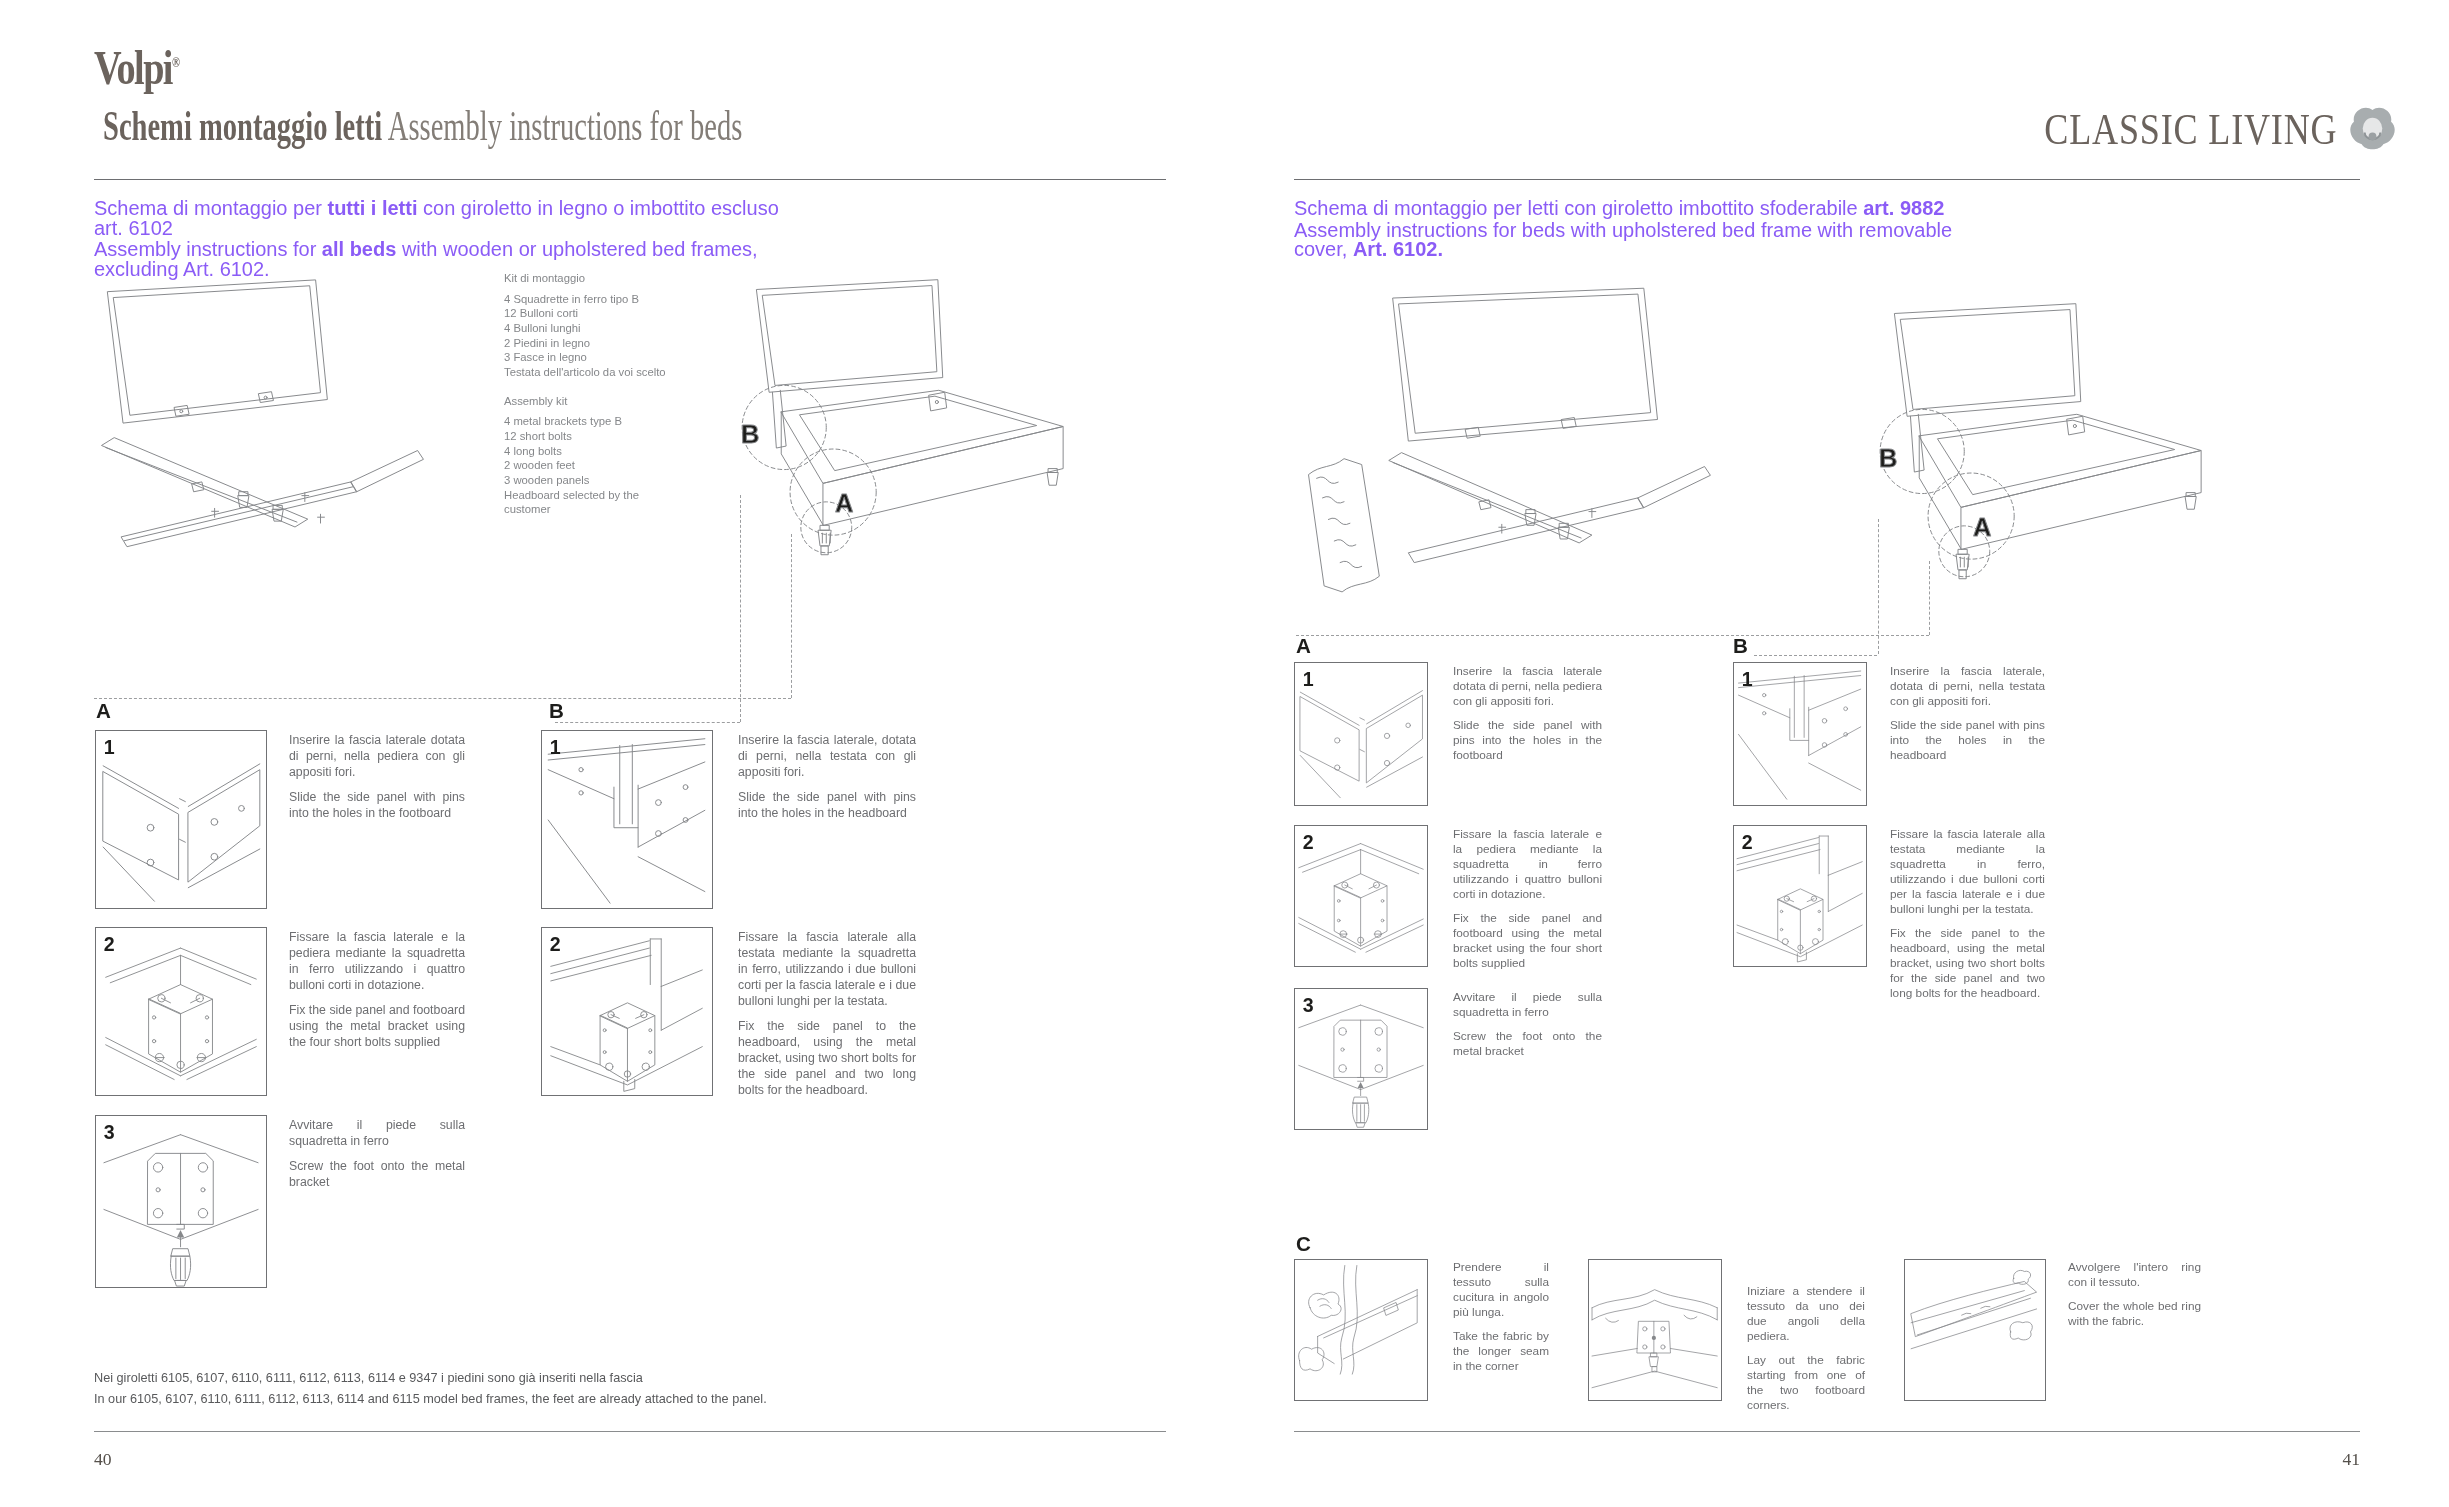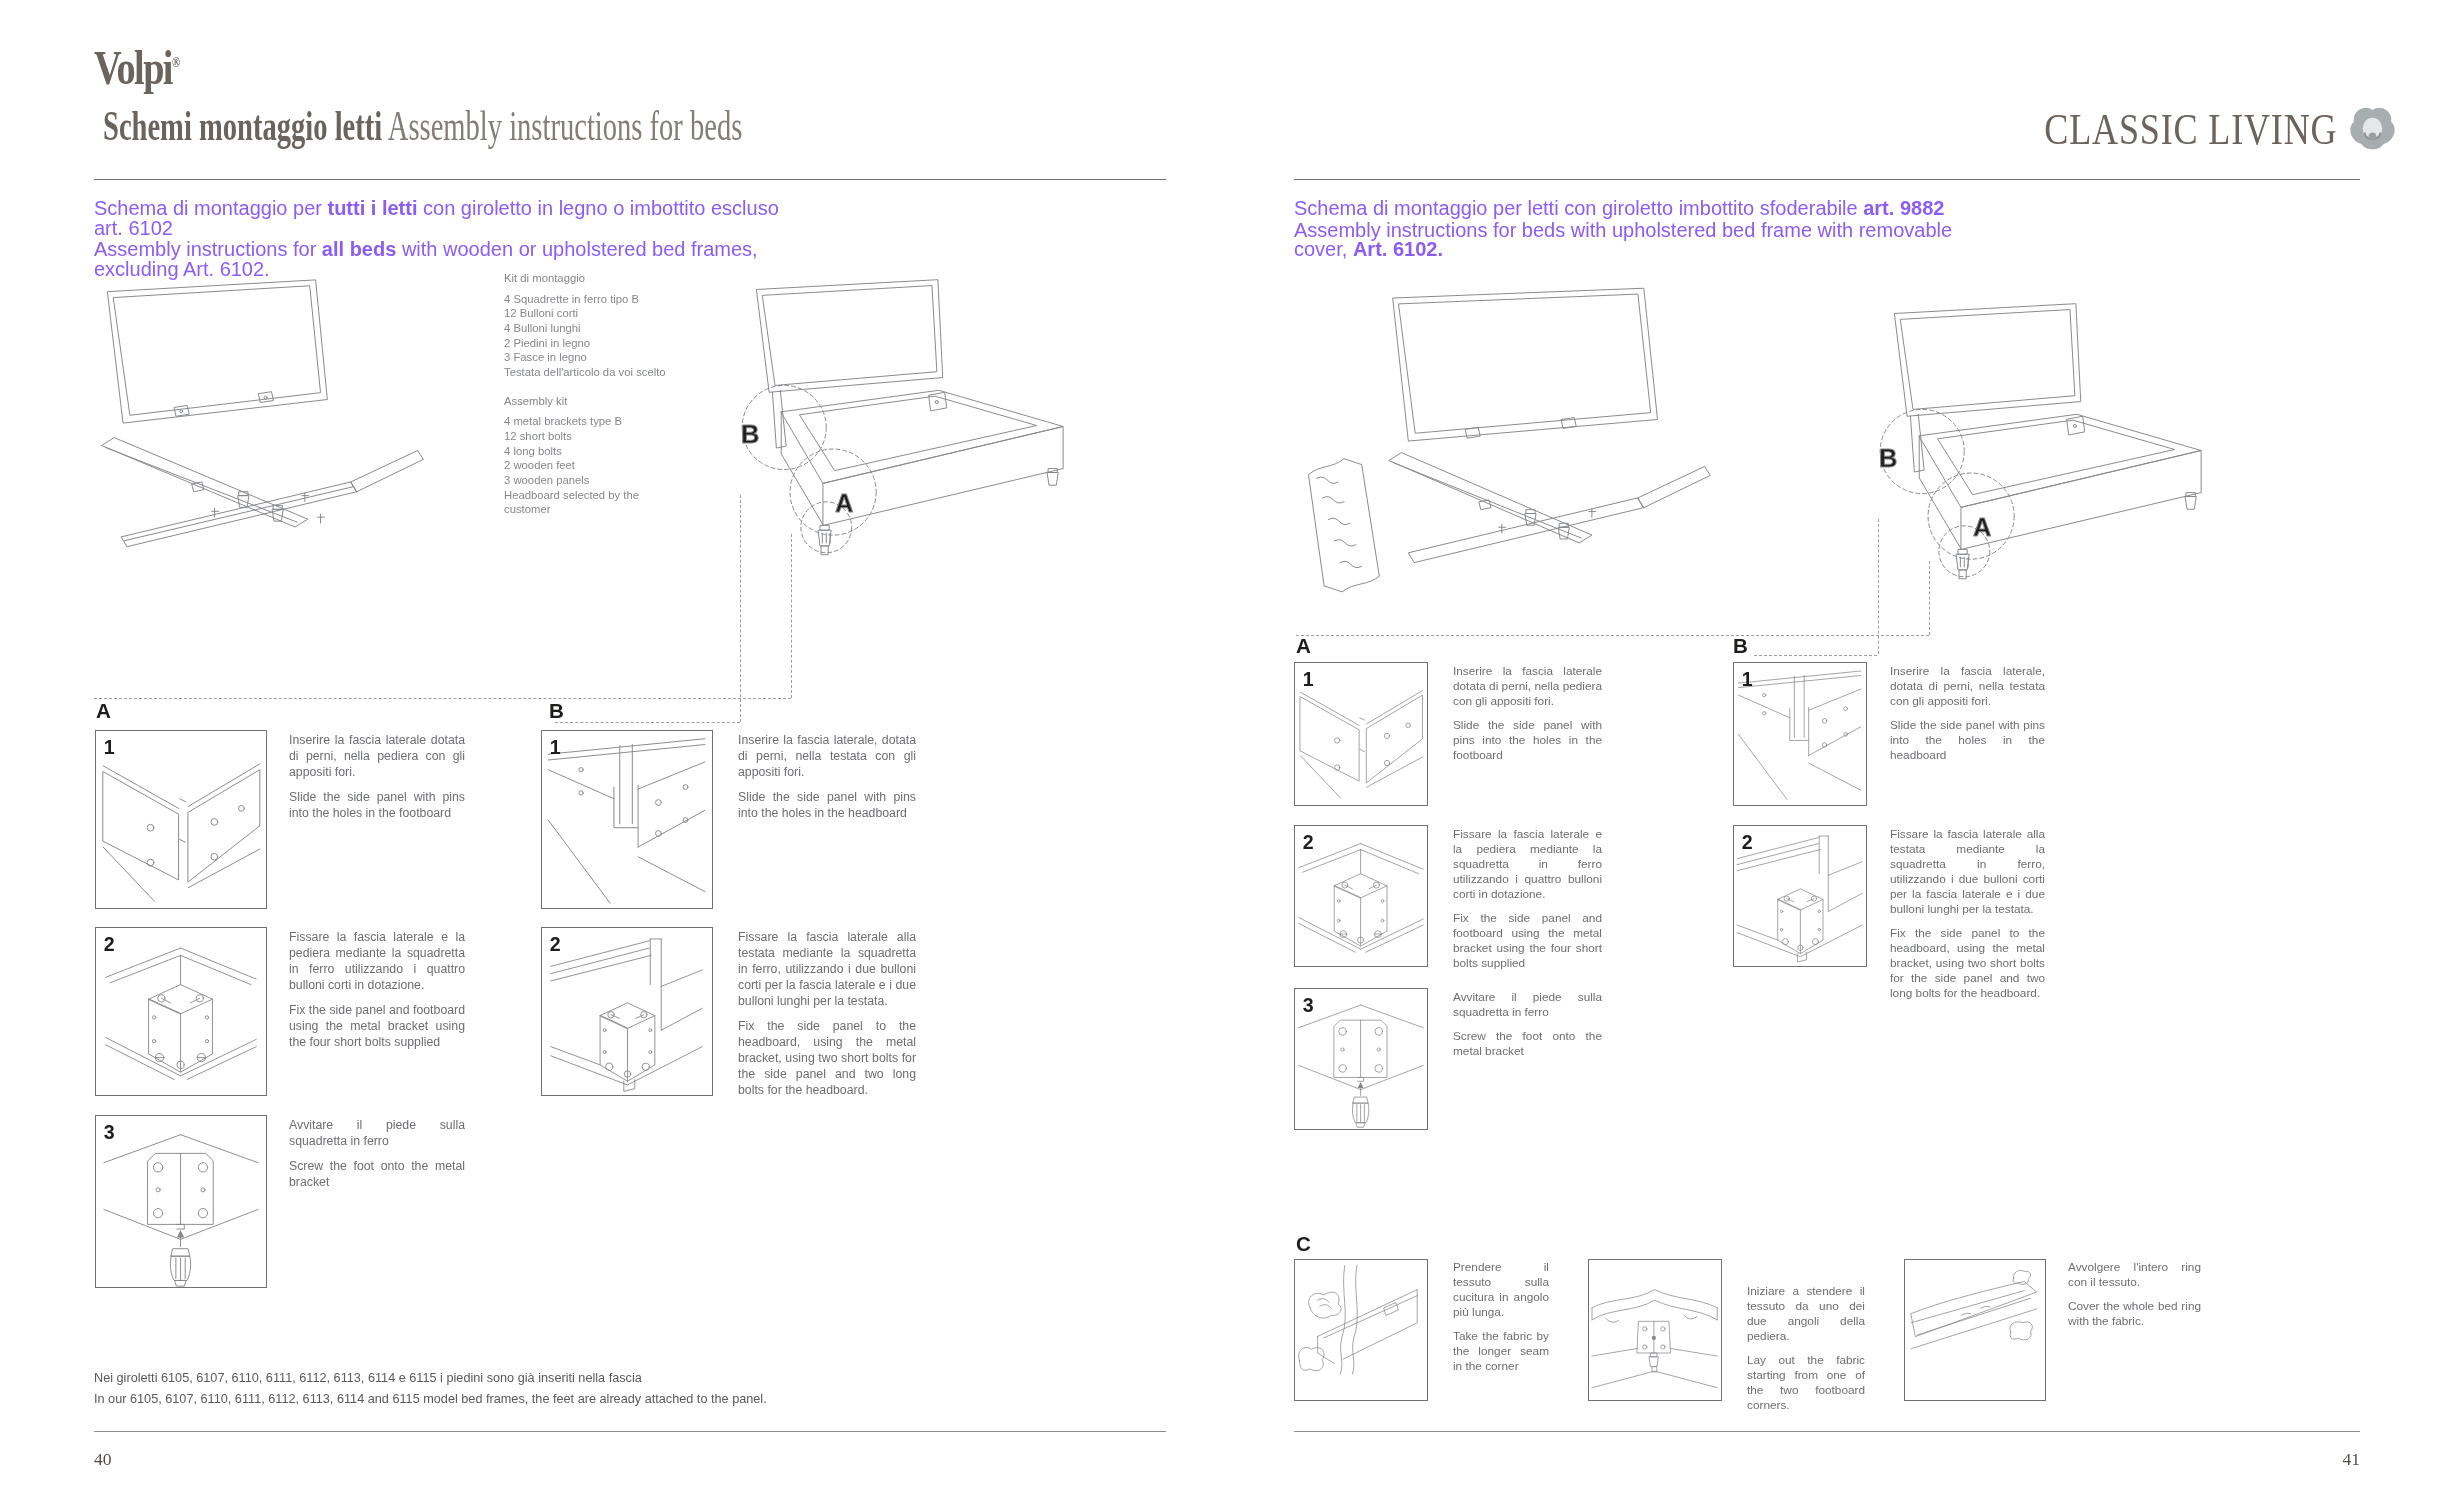--- a/index.html
+++ b/index.html
@@ -342,21 +342,21 @@
     <svg class="stepfig" viewBox="0 0 175 183">
         <use href="#d-bracketB"></use>
       </svg>
   </div>
   <div class="steptxt txt-l" style="left:738px;top:929px;width:178px;">
     <p>Fissare la fascia laterale alla testata mediante la squadretta in ferro, utilizzando i due bulloni corti per la fascia laterale e i due bulloni lunghi per la testata.</p>
     <p>Fix the side panel to the headboard, using the metal bracket, using two short bolts for the side panel and two long bolts for the headboard.</p>
   </div>
 
   <div class="abs footnote" style="left:94px;top:1370px;width:843px;">
-    <p>Nei giroletti 6105, 6107, 6110, 6111, 6112, 6113, 6114 e 6115 i piedini sono già inseriti nella fascia</p>
+    <p>Nei giroletti 6105, 6107, 6110, 6111, 6112, 6113, 6114 e 9347 i piedini sono già inseriti nella fascia</p>
     <p>In our 6105, 6107, 6110, 6111, 6112, 6113, 6114 and 6115 model bed frames, the feet are already attached to the panel.</p>
   </div>
   <div class="rule-light" style="left:94px;top:1431px;width:1072px;"></div>
   <div class="abs pagenum" style="left:94px;top:1449px;">40</div>
 
   <div class="abs intro" style="left:1294px;top:199px;width:706px;">
     <p><span>Schema di montaggio per letti con giroletto imbottito sfoderabile </span><b>art. 9882</b><span></span></p>
     <p><span>Assembly instructions for beds with upholstered bed frame with removable cover, </span><b>Art. 6102.</b><span></span></p>
   </div>
 

